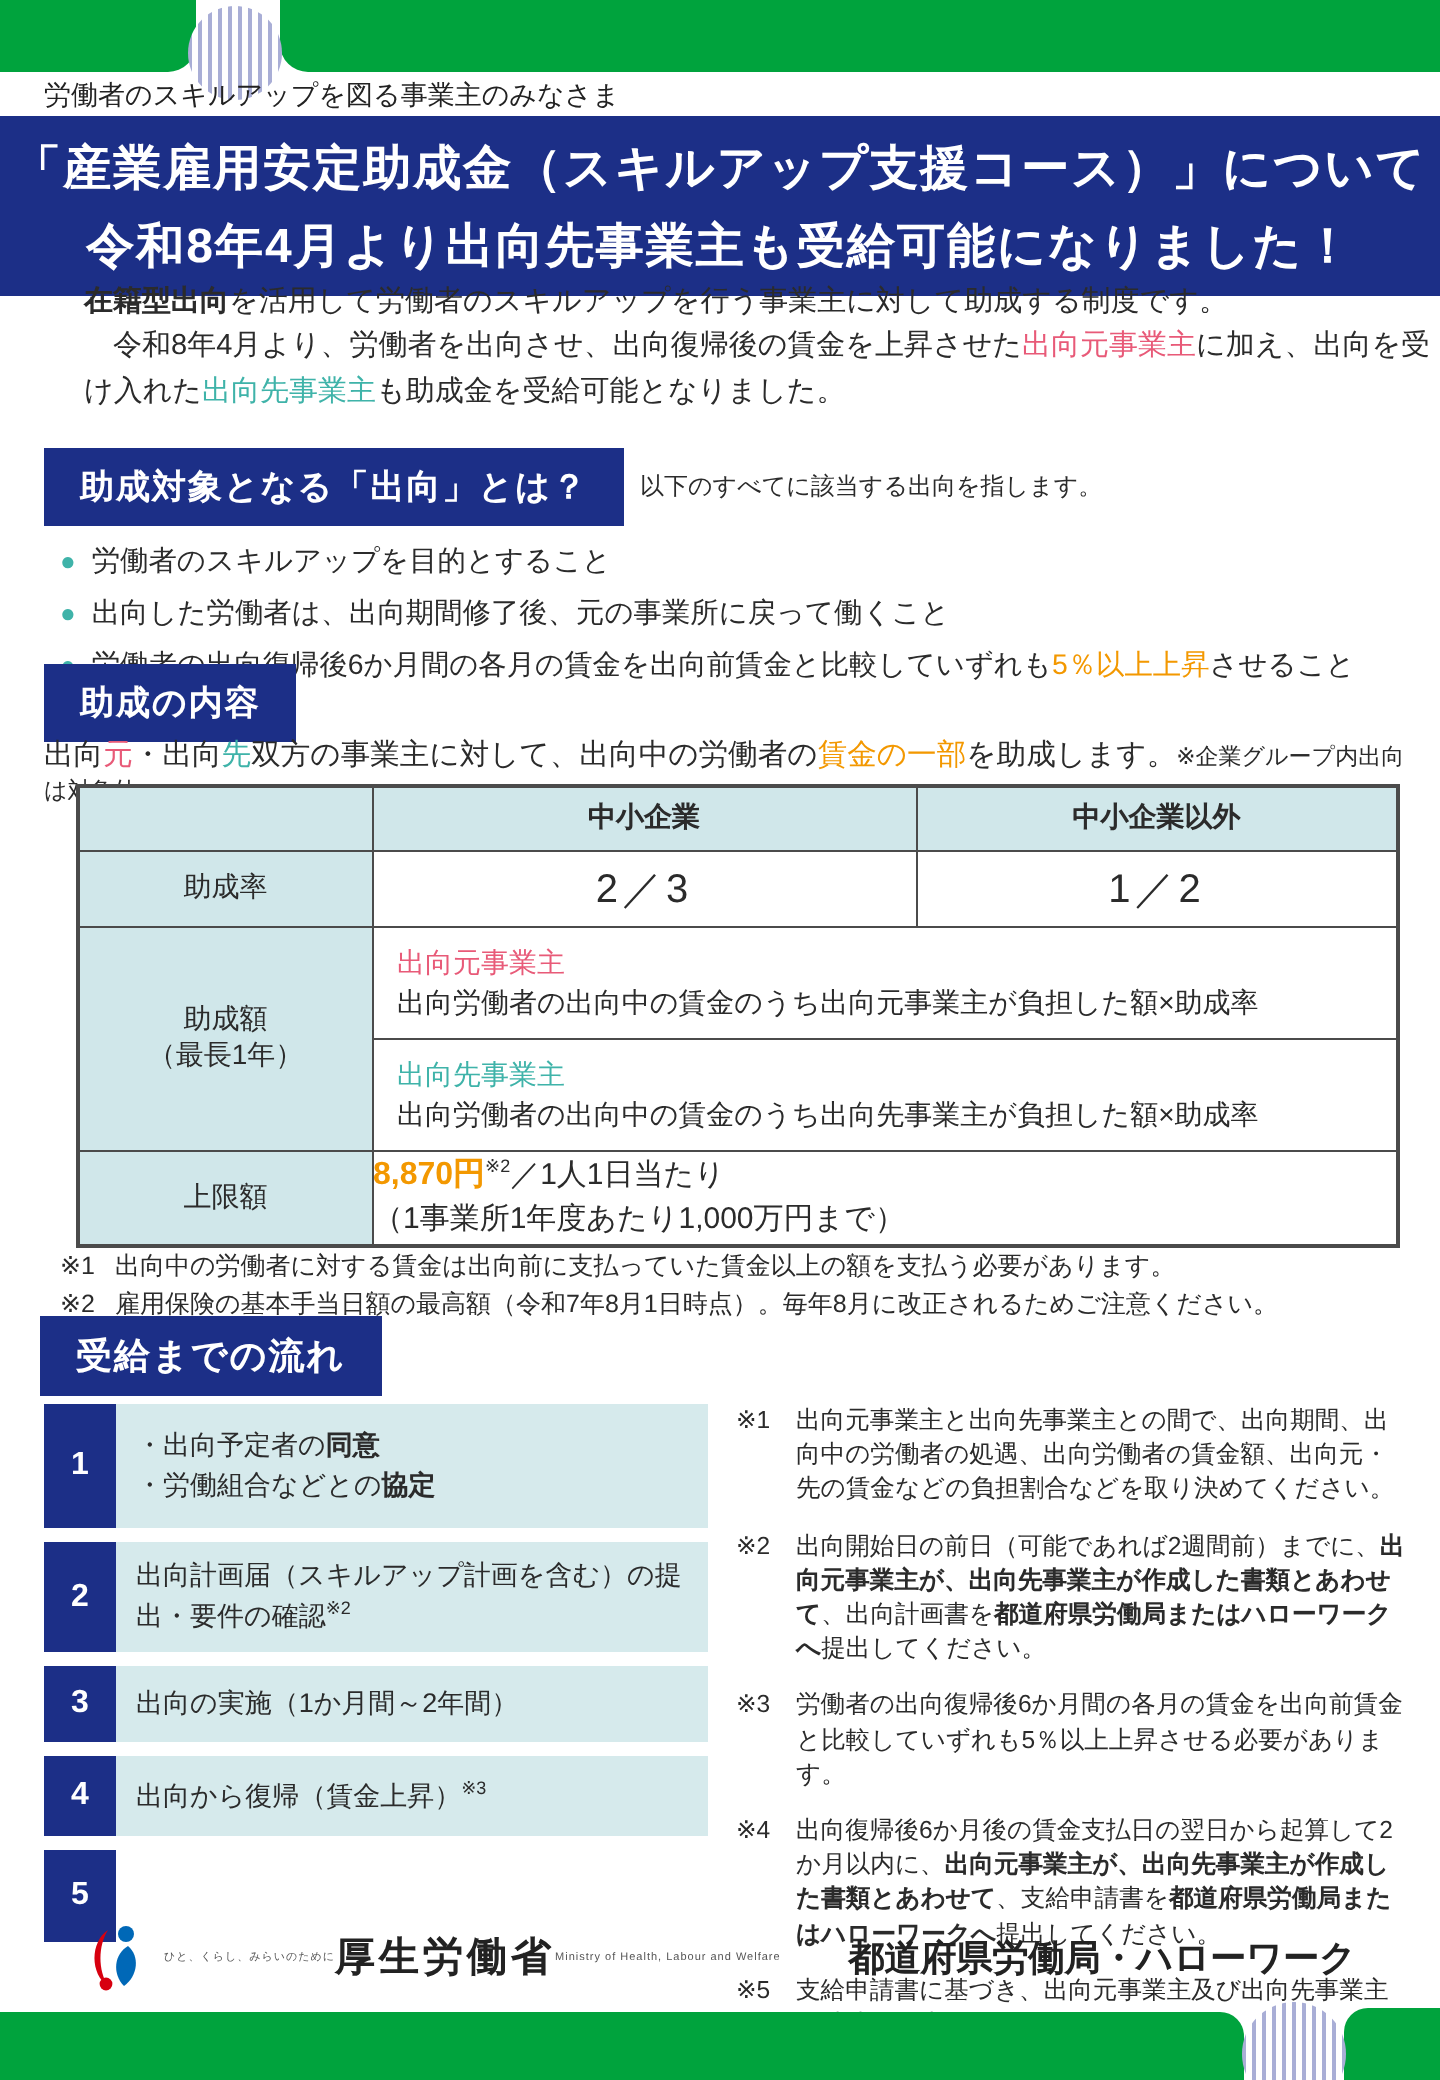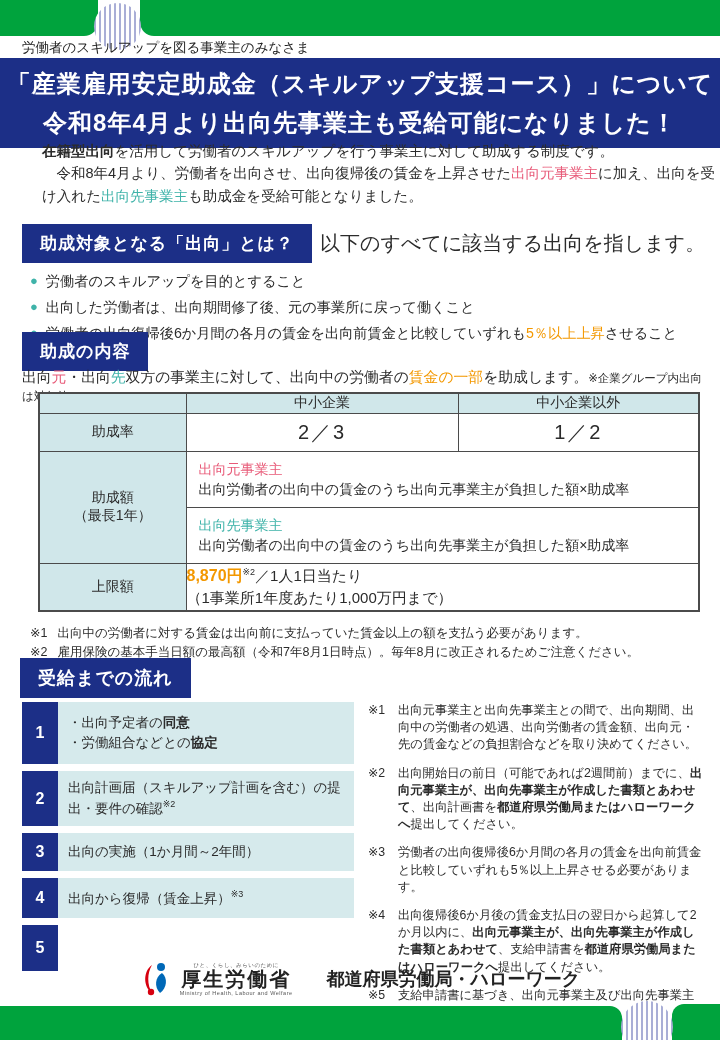--- a/index.html
+++ b/index.html
@@ -42,36 +42,36 @@
   .intro .b{font-weight:bold;}
   .c-red{color:var(--red);}
   .c-teal{color:var(--teal);}
   .c-orange{color:var(--orange);}
   
   .sec-label{
     display:inline-block;background:var(--navy);color:#fff;font-weight:bold;
     font-size:17px;padding:8px 18px;letter-spacing:1px;
   }
   .sec1-row{position:absolute;top:224px;left:22px;display:flex;align-items:center;gap:8px;}
-  .sec1-row .lead{font-size:20px;}
+  .sec1-row .lead{font-size:12px;}
   .bullets{position:absolute;top:270px;left:30px;width:676px;font-size:14.2px;line-height:1.55;}
   .bullets .row{display:flex;gap:8px;margin-bottom:4px;}
   .bullets .dot{color:var(--teal);font-size:13px;line-height:1.7;}
   .sec2-label-wrap{position:absolute;top:332px;left:22px;}
   .lead2{position:absolute;top:368px;left:22px;width:690px;font-size:14.8px;}
   .lead2 .tiny{font-size:11.5px;}
   
   table.grant{
     position:absolute;top:392px;left:38px;width:662px;border-collapse:collapse;
     font-size:14px;
   }
   table.grant th,table.grant td{border:1px solid var(--border);}
   table.grant{border:2px solid var(--border);}
   .cell-pale{background:var(--pale);}
-  .th-cell{height:20px;text-align:center;font-weight:normal;font-size:14px;}
+  .th-cell{height:32px;text-align:center;font-weight:bold;font-size:14px;}
   .lbl-cell{width:147px;text-align:center;font-size:14px;}
   .rate-cell{height:38px;text-align:center;font-size:20px;letter-spacing:2px;}
   .desc-cell{height:56px;padding:6px 12px;line-height:1.45;font-size:14px;}
   .desc-title{font-size:14px;}
   .limit-cell{height:48px;text-align:left;line-height:1.45;font-size:15px;}
   .limit-amt{font-weight:bold;font-size:16px;}
   sup.mark{font-size:9px;vertical-align:super;}
   
   .notes12{position:absolute;top:624px;left:30px;width:680px;font-size:12.5px;line-height:1.55;}
   .notes12 .row{display:flex;gap:10px;}
@@ -91,21 +91,21 @@
   .flow-notes{flex:1;display:flex;flex-direction:column;gap:11px;font-size:12.3px;line-height:1.4;}
   .fnote{display:flex;gap:6px;}
   .fnote .num{flex-shrink:0;width:24px;}
   .fnote .b{font-weight:bold;}
   
   .footer-row{
     position:absolute;top:956px;left:0;width:720px;height:46px;
     display:flex;align-items:center;justify-content:center;gap:34px;
   }
   .mhlw{display:flex;align-items:center;gap:6px;}
-  .mhlw-text{display:flex;flex-direction:column;align-items:center;line-height:1.1;}
+  .mhlw-text{display:flex;flex-direction:row;align-items:center;line-height:1.1;}
   .mhlw-tiny{font-size:5.5px;color:#555;letter-spacing:0.5px;}
   .mhlw-name{font-size:20px;font-weight:bold;color:#222;letter-spacing:2px;}
   .org-name{font-size:18px;font-weight:bold;color:#222;}
   
   .bottom-deco{position:absolute;bottom:0;left:0;width:720px;height:36px;}
   .bottom-deco .seg-l{position:absolute;left:0;bottom:0;width:622px;height:34px;background:var(--green);border-radius:0 12px 0 0;}
   .bottom-deco .seg-r{position:absolute;left:672px;bottom:0;width:48px;height:36px;background:var(--green);border-radius:12px 0 0 0;}
   .bottom-deco .circ{position:absolute;left:621px;top:-3px;width:52px;height:52px;}
 </style>
 </head>

